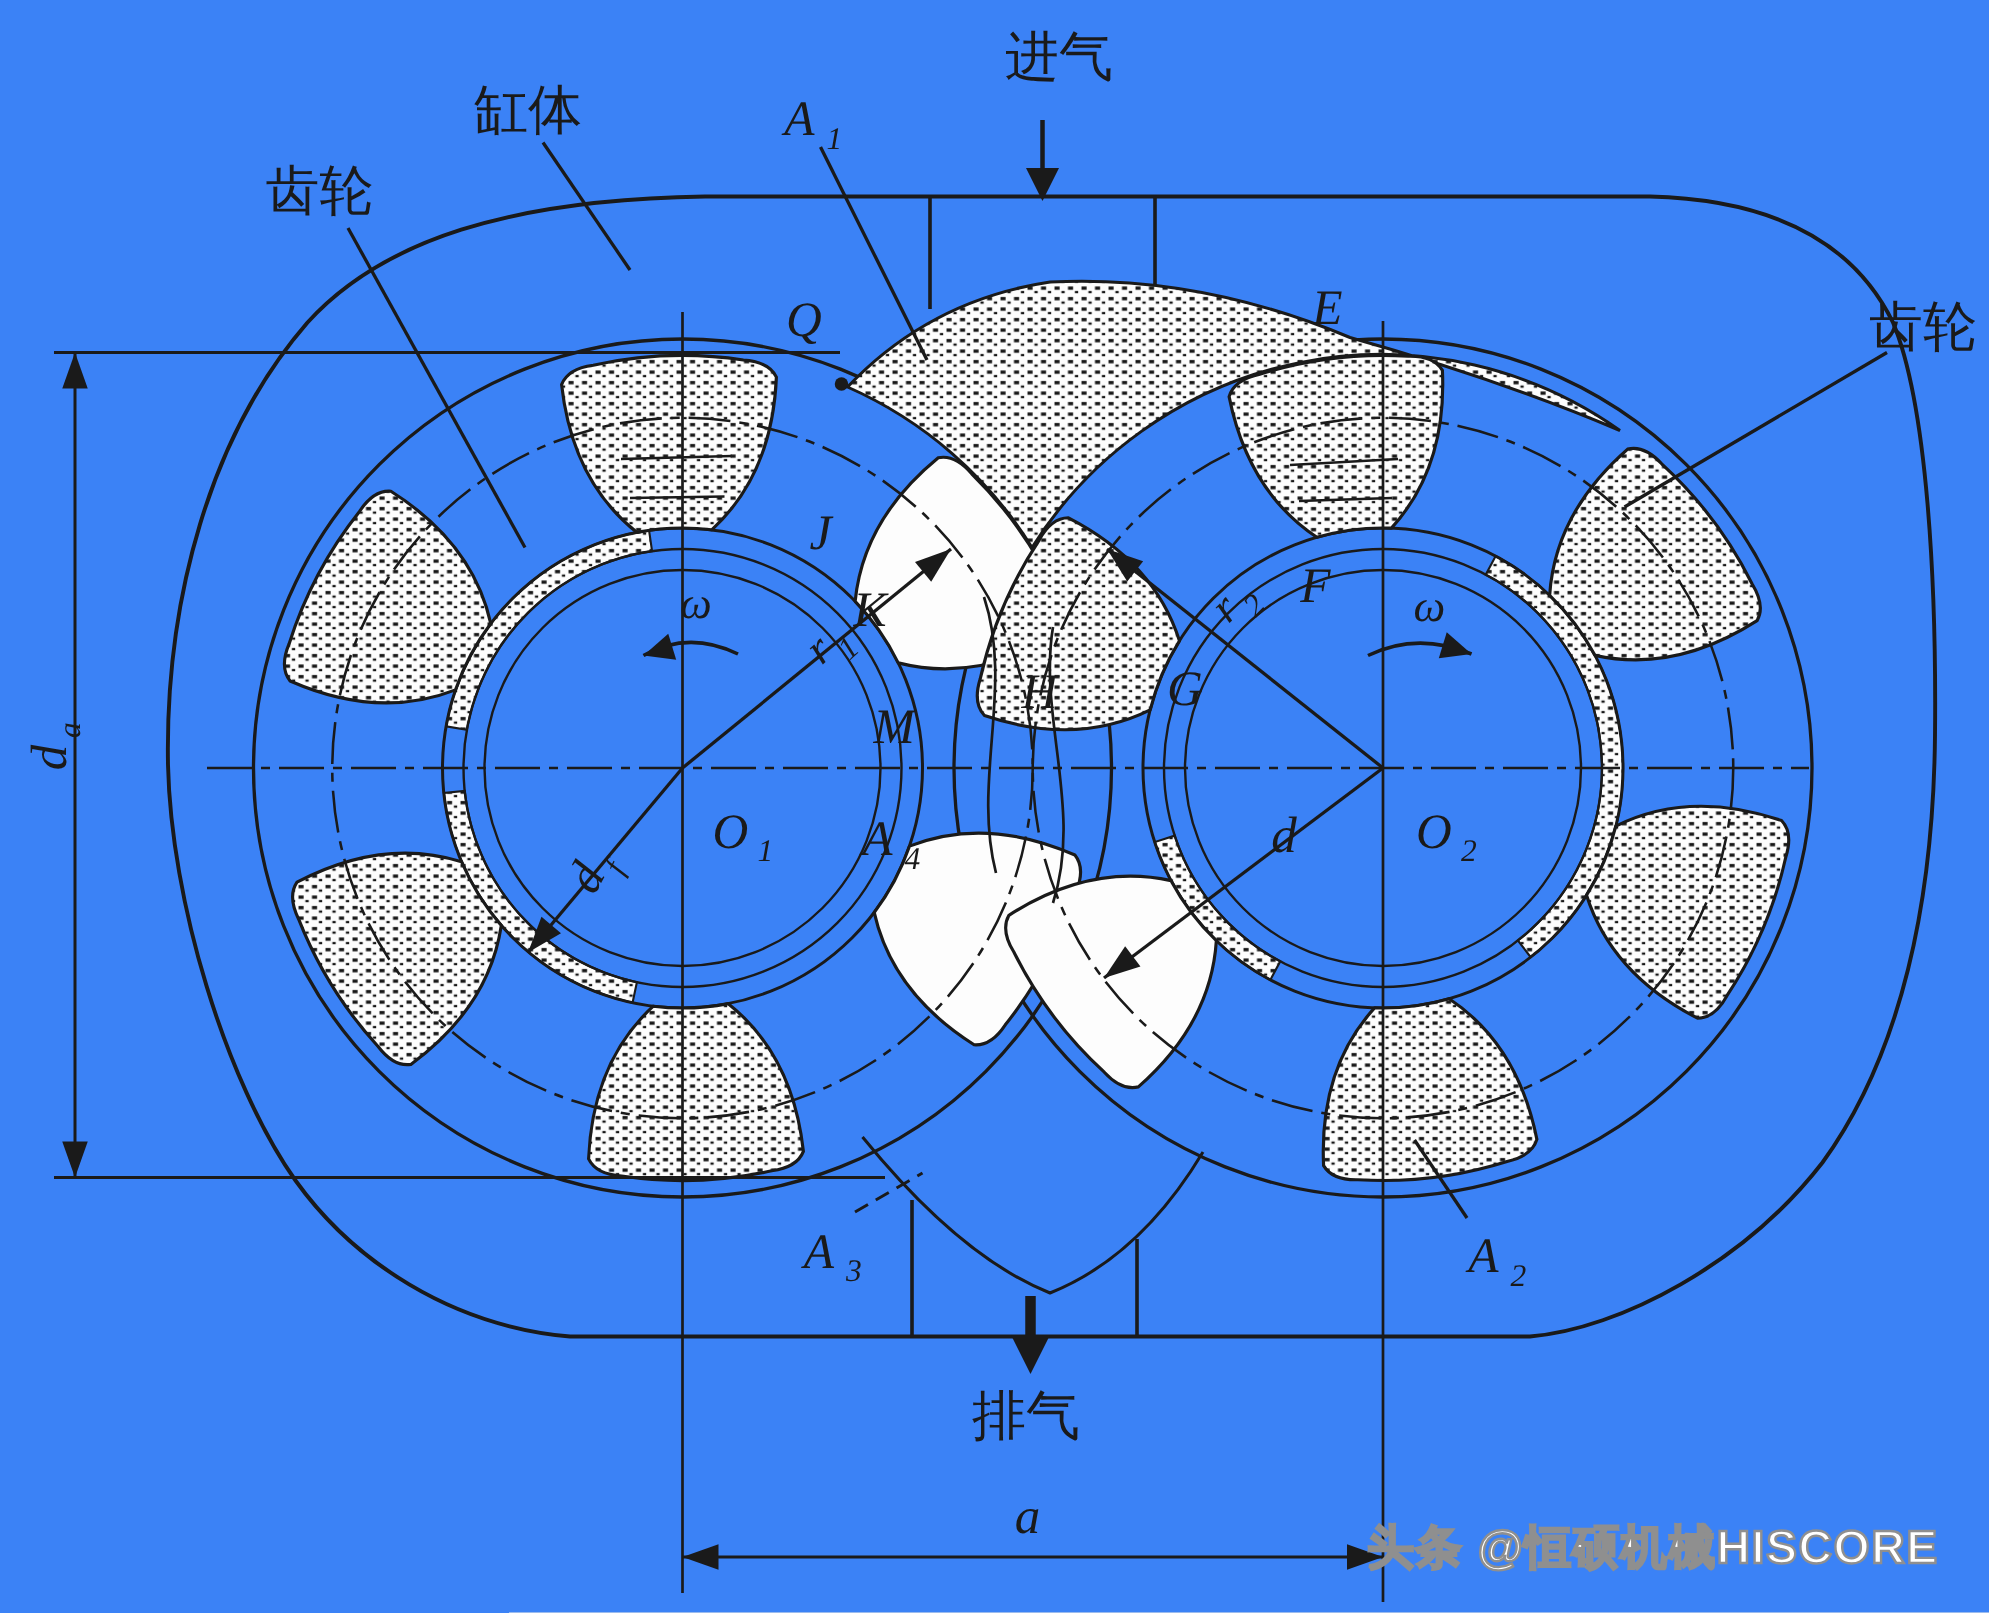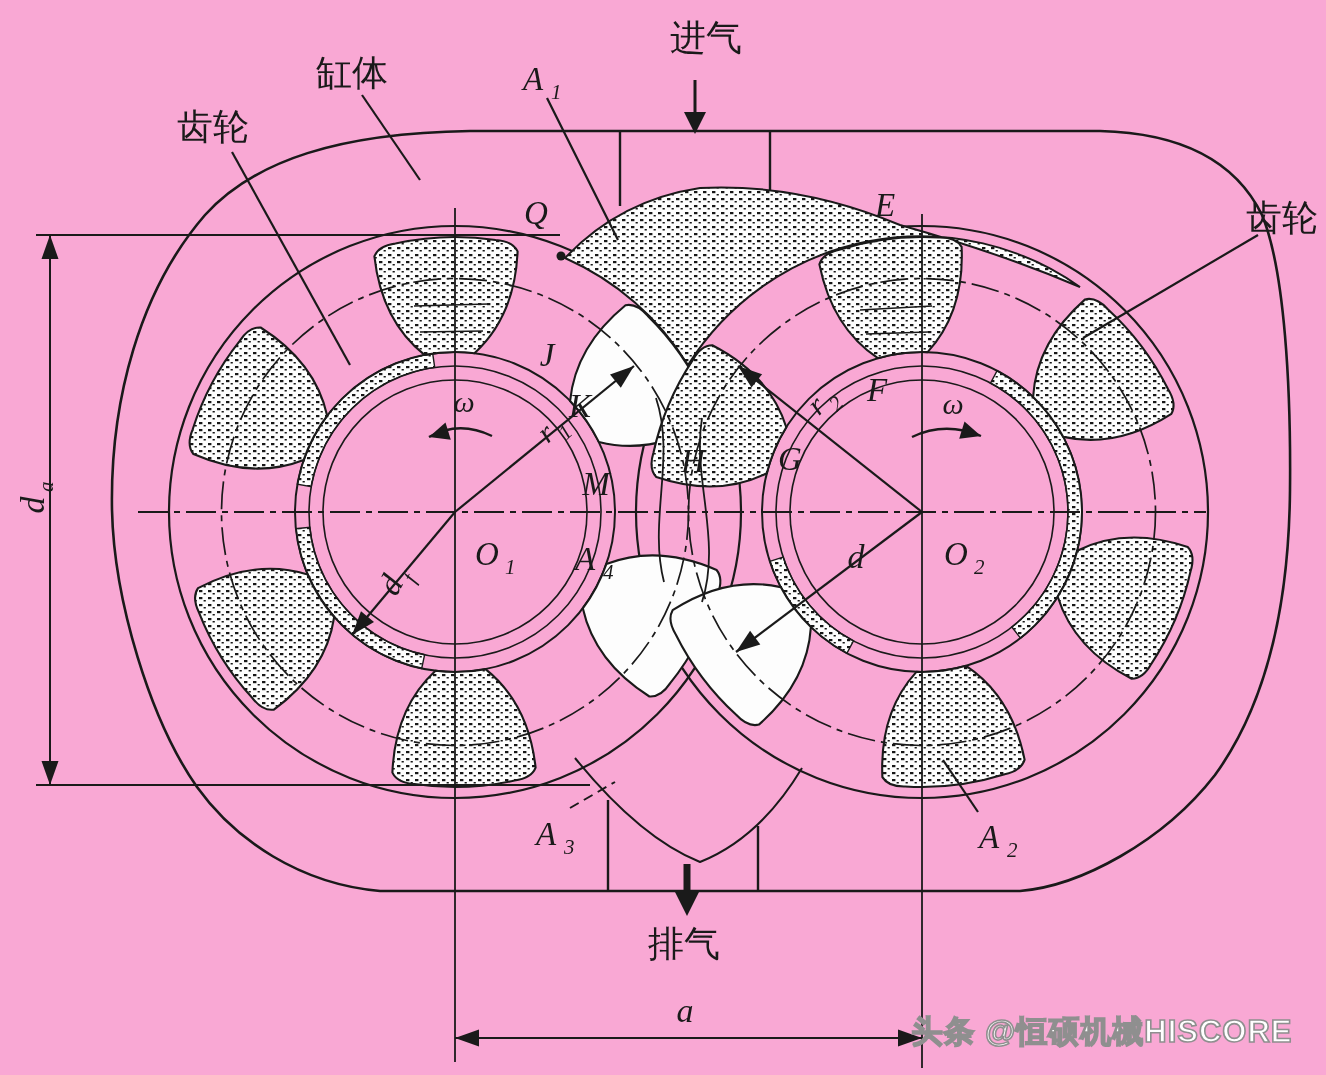--- a/index.html
+++ b/index.html
@@ -1,16 +1,16 @@
 <!DOCTYPE html>
 <html><head>
 <meta charset="utf-8">
 <style>
   html,body{margin:0;padding:0;background:#e8e8e8;}
-  #stage{position:relative;width:1326px;height:1075px;background:#f9a8d4;margin:0 auto;
+  #stage{position:relative;width:1326px;height:1075px;background:#3b82f6;margin:0 auto;
          font-family:"Liberation Serif", serif;overflow:hidden;text-align:right;}
   svg{position:absolute;left:0;top:0;}
   text{fill:#1a1a1a;}
   .cn{font-family:"Liberation Sans", sans-serif;font-size:36px;}
   .it{font-style:italic;font-size:33px;}
   .it-sm{font-style:italic;font-size:30px;}
   .it-lg{font-style:italic;font-size:34px;}
   .sub{font-style:italic;font-size:21px;}
   .wm{font-family:"Liberation Sans", sans-serif;font-size:31px;font-weight:bold;
       fill:#ffffff;stroke:#8f8f8f;stroke-width:1.6px;letter-spacing:1px;}

